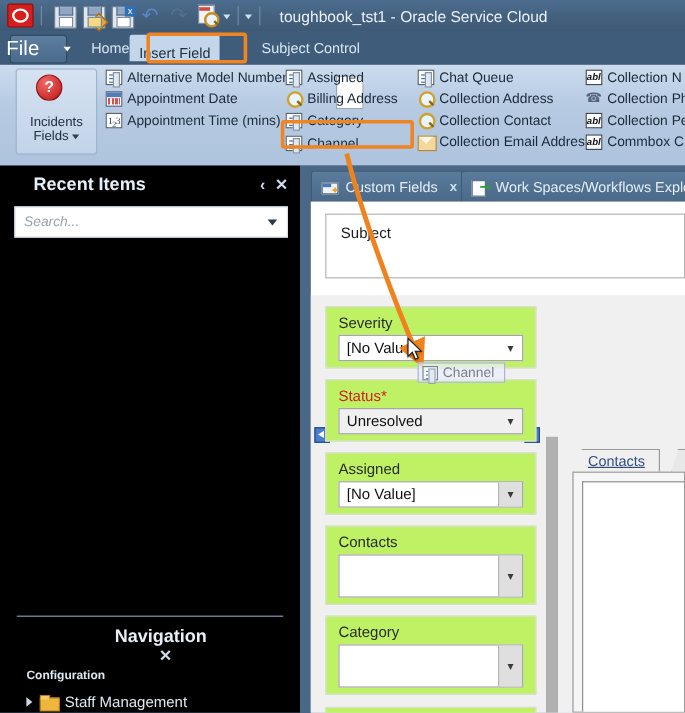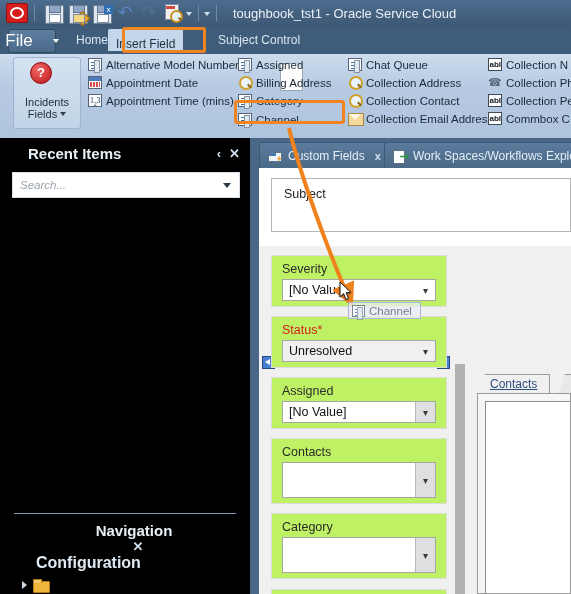--- a/index.html
+++ b/index.html
@@ -125,21 +125,21 @@
   .ic-cal .hd{position:absolute;left:0;right:0;top:0;height:4px;background:#4f7dbb;}
   .ic-cal .gd{position:absolute;left:1px;top:5px;right:1px;bottom:1px;background:
      repeating-linear-gradient(to right,#d84f4f 0 2px,#fff 2px 3px),
      repeating-linear-gradient(to bottom,#d84f4f 0 2px,#fff 2px 3px);}
   
   .ic-num{position:absolute;inset:0;background:#fff;border:1px solid #54637a;color:#1e3c63;font-size:8px;line-height:11px;text-align:center;font-family:"Liberation Serif",serif;letter-spacing:-0.5px;}
   
   .ic-lens{position:absolute;left:1px;top:0;width:10px;height:10px;border:2px solid #d0a22c;border-radius:50%;background:#eaf4fc;}
   .ic-lens-h{position:absolute;left:9px;top:9px;width:5px;height:2px;background:#8b6a14;transform:rotate(45deg);}
   
-  .ic-abl{position:absolute;inset:0;background:#ffffff;border:1px solid #3f4a57;color:#10151c;font-size:8px;line-height:12px;text-align:right;font-weight:bold;font-family:"Liberation Sans",sans-serif;}
+  .ic-abl{position:absolute;inset:0;background:#ffffff;border:1px solid #3f4a57;color:#10151c;font-size:8px;line-height:12px;text-align:left;font-weight:bold;font-family:"Liberation Sans",sans-serif;font-style:italic;}
   
   .ic-phone{position:absolute;left:0;top:1px;width:13px;height:11px;color:#56657a;font-size:11px;line-height:11px;}
   
   .ic-mail{position:absolute;left:0;top:1px;width:14px;height:11px;background:#f4d79b;border:1px solid #a98a45;}
   .ic-mail:after{content:"";position:absolute;left:0;top:0;width:0;height:0;border-left:6px solid transparent;border-right:6px solid transparent;border-top:6px solid #fff5e0;}
 
   .hl-channel{
     position:absolute;left:234px;top:100px;width:111px;height:24px;
     border:3px solid #ef8420;border-radius:3px;box-sizing:border-box;
   }
@@ -161,21 +161,21 @@
   .hd-ic{color:#cfdeea;font-size:13px;margin-left:8px;cursor:pointer;}
   .searchbox{
     position:absolute;left:12px;top:34px;width:226px;height:24px;
     background:#ffffff;border:1px solid #d6e1ec;display:flex;align-items:center;
   }
   .searchbox .ph{flex:1;padding-left:7px;color:#9aa3ab;font-size:11.5px;font-style:italic;}
   .searchbox .car{border-left:4px solid transparent;border-right:4px solid transparent;border-top:5px solid #2b3a47;margin-right:8px;}
   .divider{position:absolute;left:14px;width:222px;height:1px;background:#7d99b4;}
   .nav{position:absolute;left:0;right:0;top:384px;}
   .nav .panel-hd{font-size:15px;flex-direction:column;}
-  .nav .sub{padding-left:36px;color:#dfe9f2;font-size:16px;font-weight:bold;height:22px;display:flex;align-items:center;}
+  .nav .sub{padding-left:22px;color:#dfe9f2;font-size:10px;font-weight:bold;height:22px;display:flex;align-items:center;}
   .navrow{
     display:flex;align-items:center;gap:6px;height:22px;padding-left:22px;
     color:#dde8f1;font-size:12.5px;
   }
   .navrow .tri{border-left:5px solid #cbd9e6;border-top:4px solid transparent;border-bottom:4px solid transparent;}
   .folder{width:15px;height:12px;position:relative;}
   .folder:before{content:"";position:absolute;left:0;top:2px;width:15px;height:10px;background:#f0b53c;border:1px solid #b47e16;border-radius:1px;}
   .folder:after{content:"";position:absolute;left:0;top:0;width:7px;height:3px;background:#f6c96b;border:1px solid #b47e16;border-bottom:none;border-radius:1px 1px 0 0;}
 
   
@@ -511,20 +511,21 @@
     <div class="nav">
       <div class="panel-hd">
         <span>Navigation</span>
         <span class="sp"></span>
         <span class="hd-ic">✕</span>
       </div>
       <div class="sub">Configuration</div>
       <div class="navrow">
         <span class="tri"></span>
         <span class="folder"></span>
+        <span>Staff Management</span>
       </div>
     </div>
   </div>
 
   <div class="doc">
     <div class="doctabs">
       <div class="dtab" style="left:9px;">
         <span class="ic-tab1">
             <span class="star">✦</span>
           </span>

